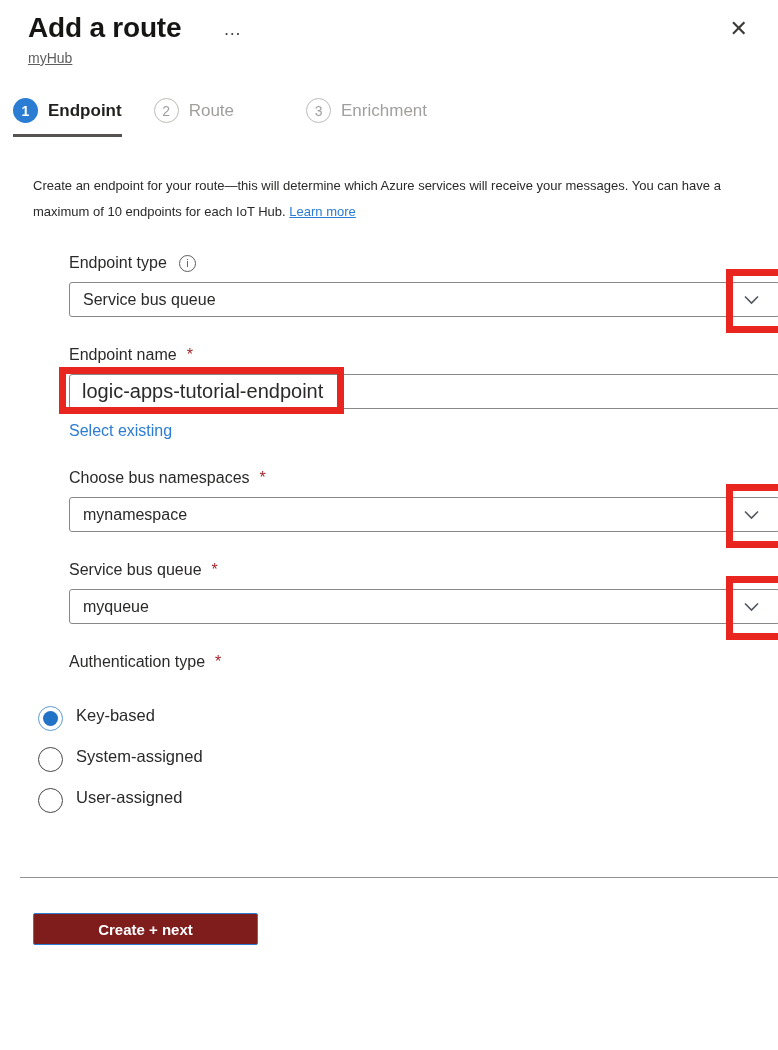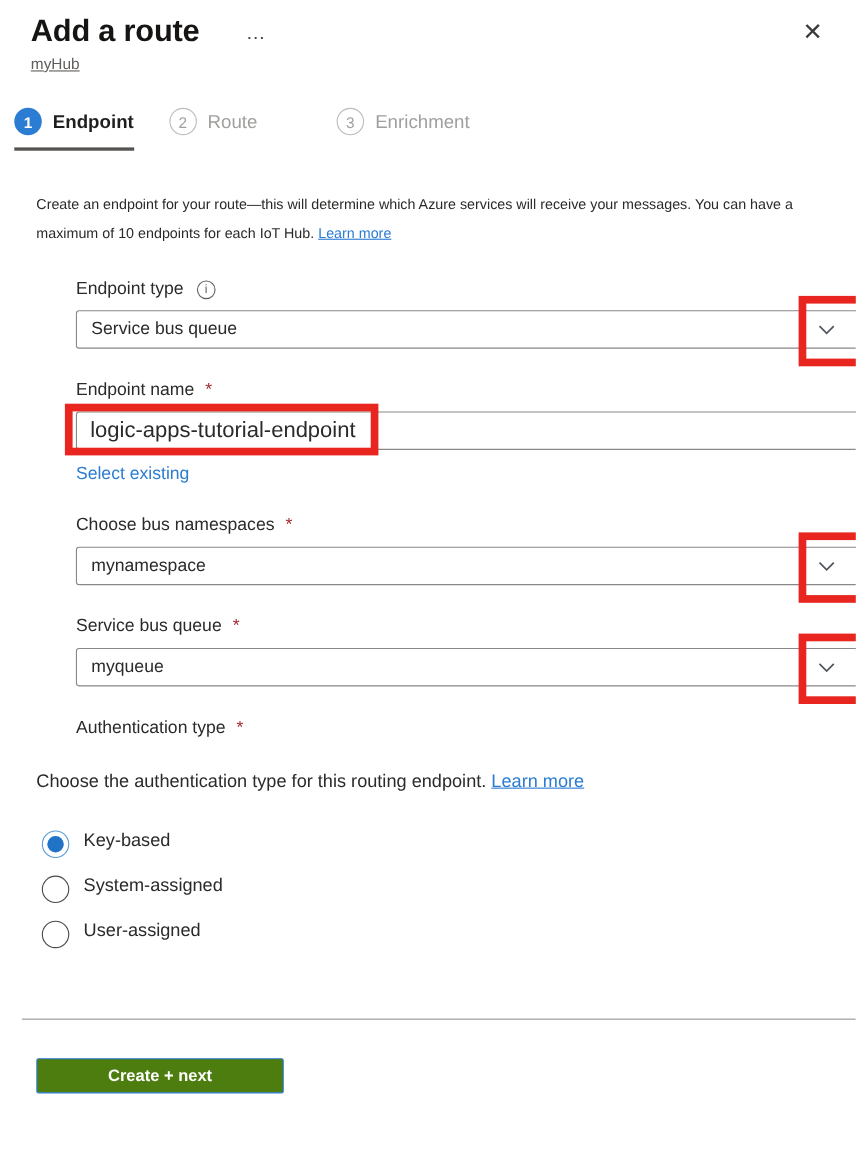--- a/index.html
+++ b/index.html
@@ -70,21 +70,21 @@
                padding: 8px 0; cursor: pointer; }
   .radio { width: 25px; height: 25px; border-radius: 50%; border: 1.5px solid #4a4845;
            position: relative; flex: 0 0 auto; background: #fff; }
   .radio.selected { border-color: #5b9bd5; }
   .radio.selected::after { content: ""; position: absolute; inset: 4px; border-radius: 50%;
                            background: #2173c8; }
   .radio-label { font-size: 16.5px; color: #2b2a29; }
 
   .divider { border: none; border-top: 1px solid #949391; margin: 56px -34px 0 -13px; }
 
-  .create-btn { margin-top: 35px; width: 225px; height: 32px; background: #4d7c0f; color: #fff;
+  .create-btn { margin-top: 35px; width: 225px; height: 32px; background: #7f1d1d; color: #fff;
                 border: 1px solid #2b7cd3; border-radius: 2px; font-size: 15px; font-weight: 700;
                 font-family: "Liberation Sans", sans-serif; cursor: pointer; }
 </style>
 </head>
 <body>
 
 <div class="panel">
 
   <div class="header">
     <div class="title-row">
@@ -185,21 +185,20 @@
     </div>
 
     
     <div class="field-group">
       <div class="field-label">
         <span>Authentication type</span>
         <span class="required">*</span>
       </div>
     </div>
 
-    <p class="helper"><span>Choose the authentication type for this routing endpoint. </span><a class="link">Learn more</a></p>
 
     <div class="radio-group">
       <div class="radio-row">
         <span class="radio selected"></span>
         <span class="radio-label">Key-based</span>
       </div>
       <div class="radio-row">
         <span class="radio"></span>
         <span class="radio-label">System-assigned</span>
       </div>

